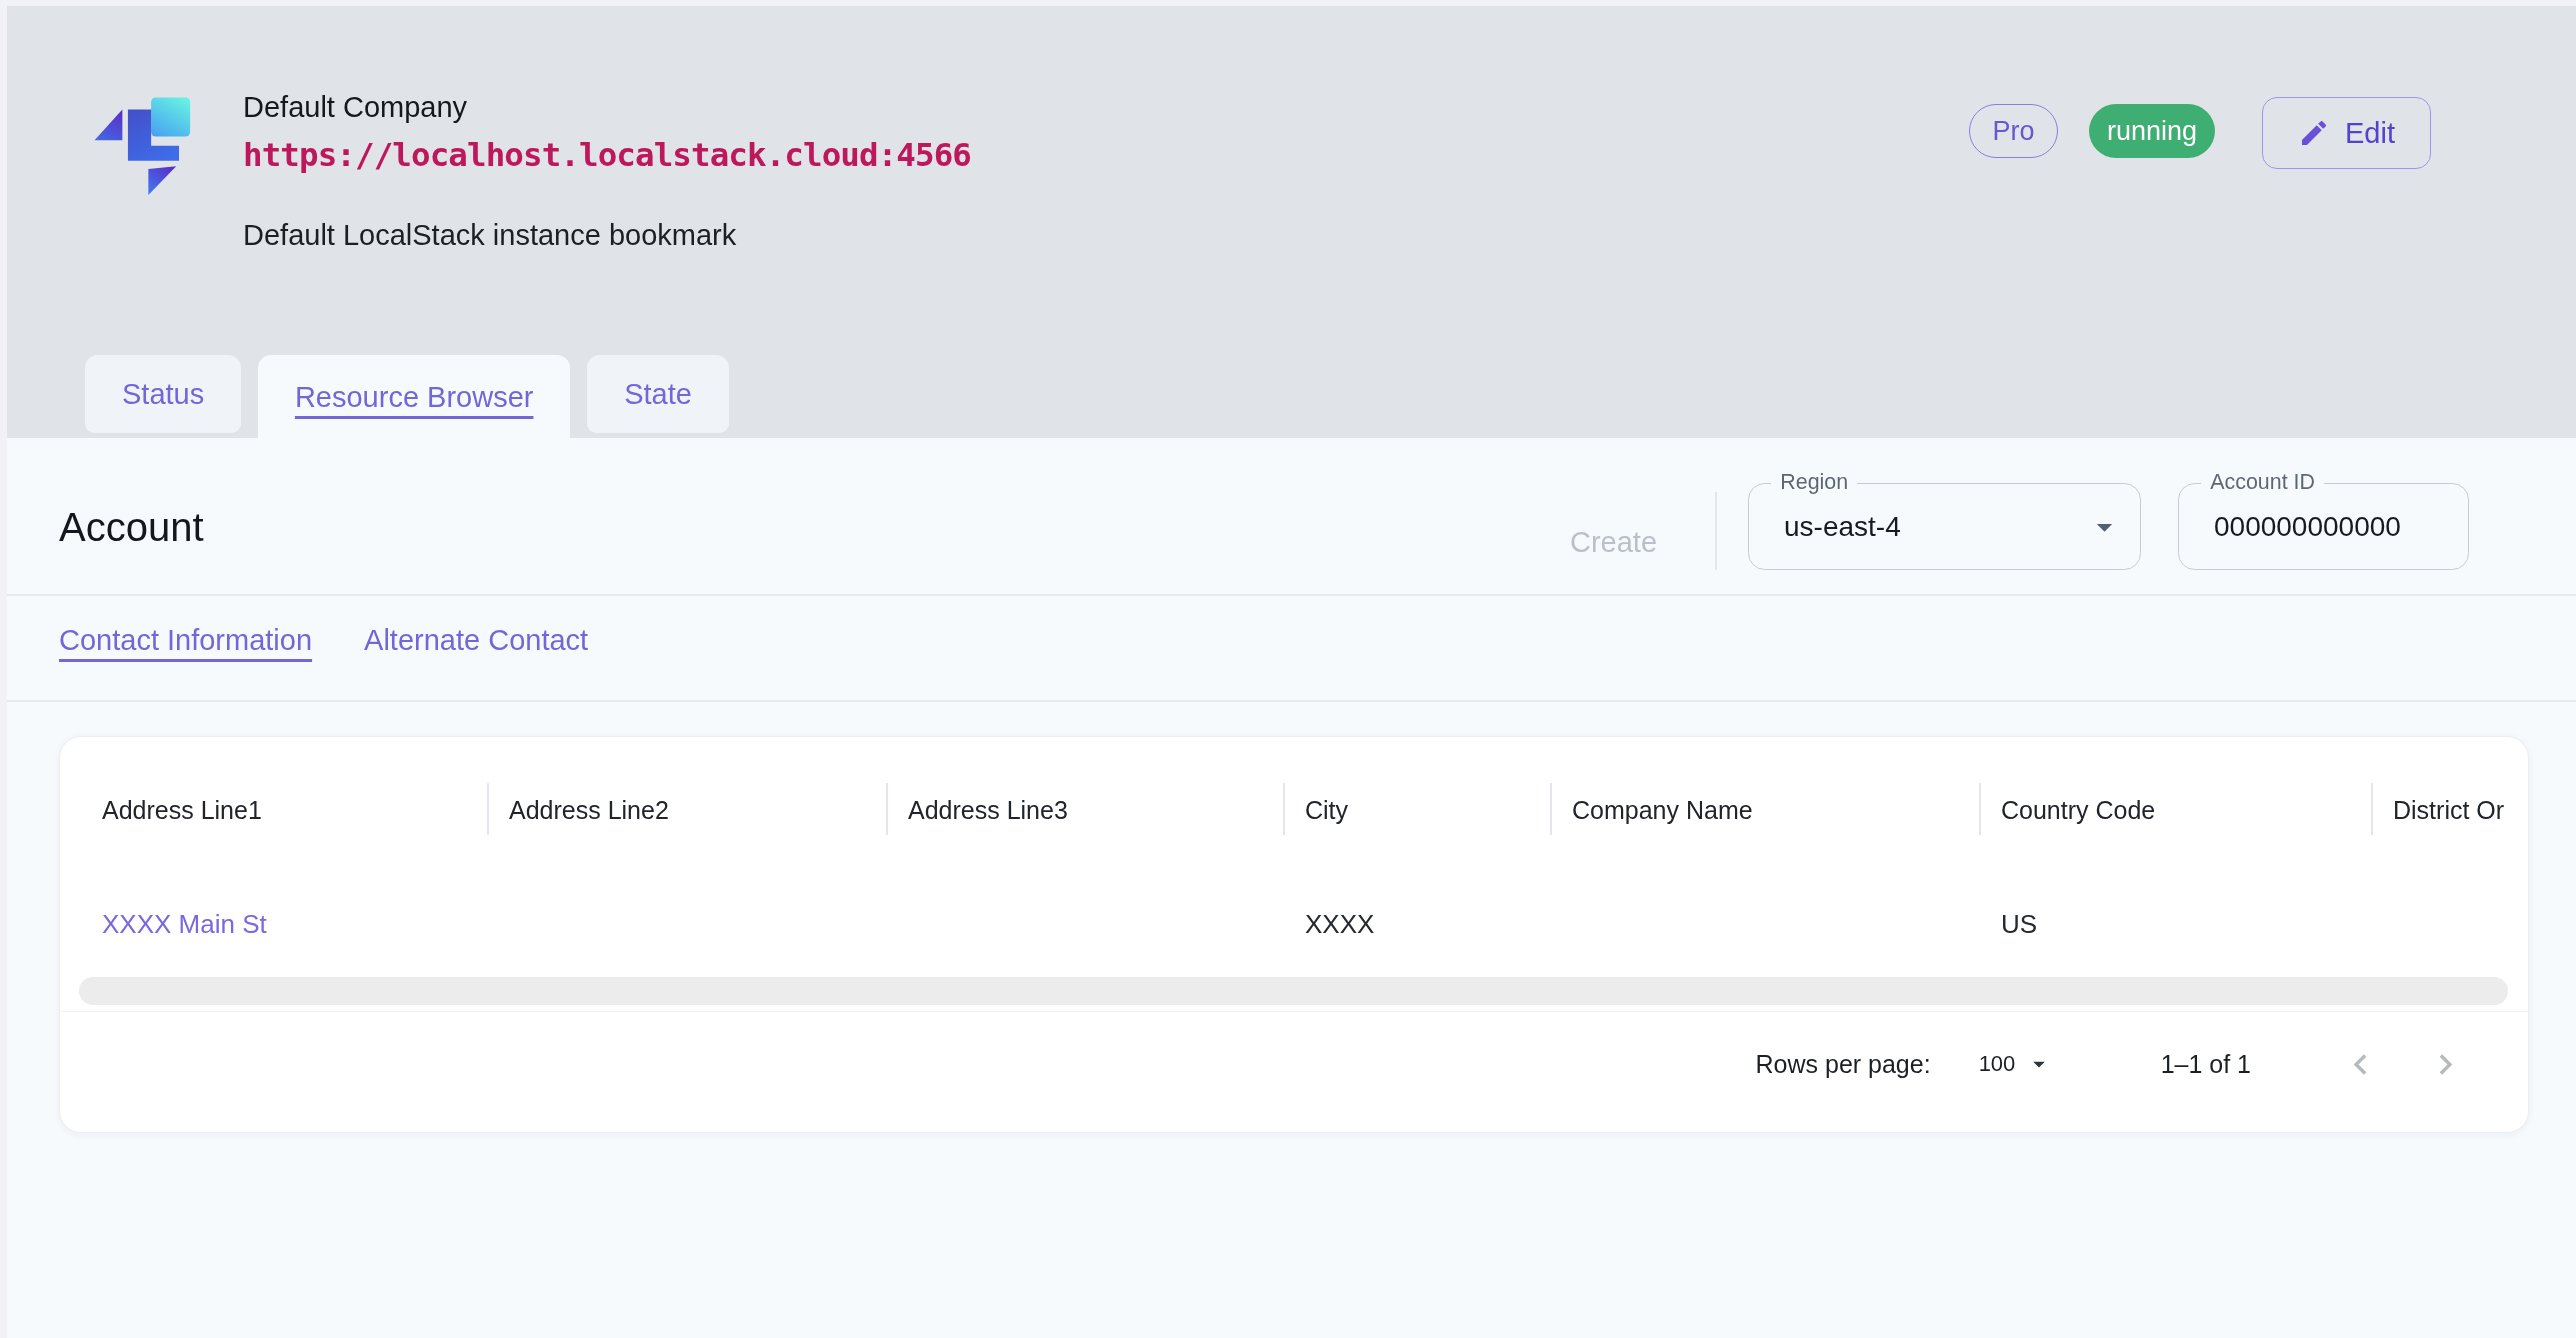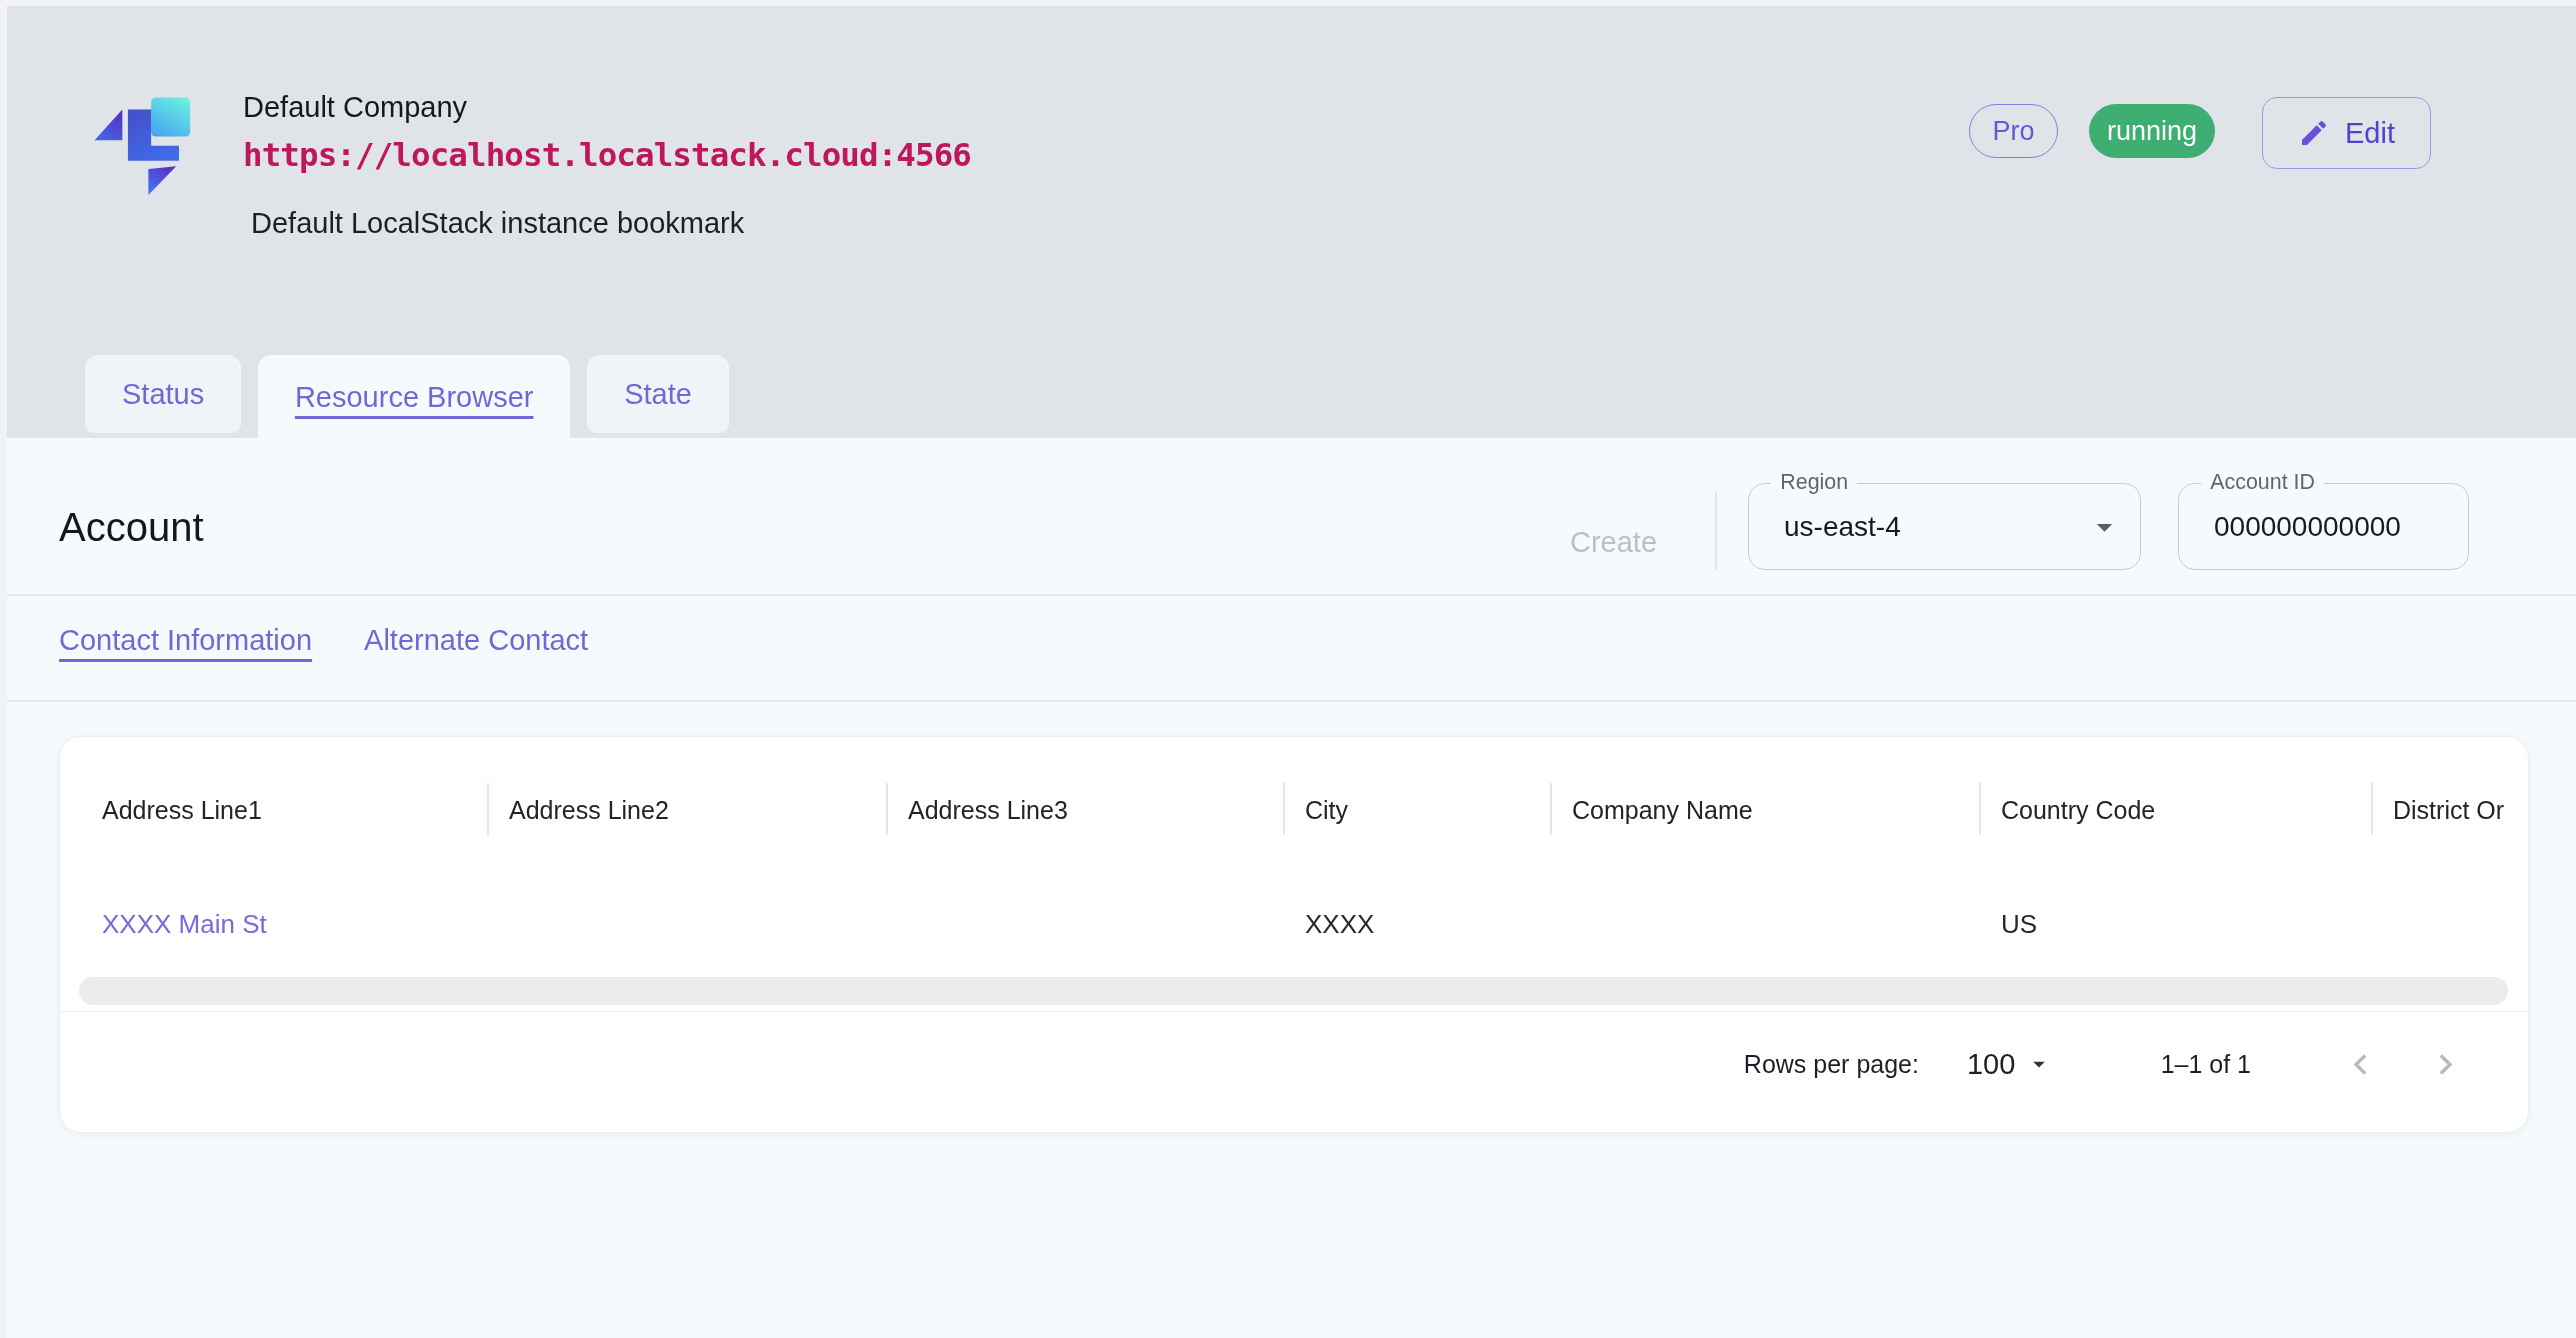--- a/index.html
+++ b/index.html
@@ -8,21 +8,21 @@
   .screen { position:absolute; inset:0; width:2576px; height:1338px; overflow:hidden; }
 
   
   .header-bg { position:absolute; left:7.4px; top:5.6px; right:0; height:433px; background:#e0e3e7; }
   .content-bg { position:absolute; left:7.4px; top:438px; right:0; bottom:0; background:#f7fafc; }
 
   .logo { position:absolute; left:88px; top:88px; width:130px; height:110px; }
 
   .inst-title { position:absolute; left:243px; top:91px; font-size:29px; color:#15181e; }
   .inst-url { position:absolute; left:243px; top:136px; font-family:"DejaVu Sans Mono", monospace; font-weight:700; font-size:32.5px; color:#be185d; letter-spacing:-0.9px; }
-  .inst-desc { position:absolute; left:243px; top:207px; font-size:29px; color:#1b1f26;margin-left:8px; }
+  .inst-desc { position:absolute; left:243px; top:219px; font-size:29px; color:#1b1f26; }
 
   .chip { position:absolute; display:flex; align-items:center; justify-content:center; height:54px; border-radius:27px; font-size:27px; }
   .chip-pro { left:1969px; top:104px; width:89px; border:1.9px solid #8b7ee2; color:#6657d2; background:transparent; }
   .chip-running { left:2089px; top:104px; width:126px; background:#3fae73; color:#ffffff; }
   .btn-edit { position:absolute; left:2262px; top:97px; width:169px; height:72px; border:1.9px solid #a195ea; border-radius:15px; display:flex; align-items:center; justify-content:center; gap:15px; color:#5243cc; font-size:29px; background:transparent; cursor:pointer; }
   .btn-edit svg { width:32px; height:32px; fill:#6a4fd8; }
 
   
   .tabs { position:absolute; left:85px; top:355px; display:flex; gap:16.7px; z-index:2; }
   .tab { height:78px; padding:0 37px; display:flex; align-items:center; justify-content:center; background:#f0f4f8; border-radius:13px 13px 9.3px 9.3px; color:#7466d6; font-size:29px; cursor:pointer; }
@@ -54,21 +54,21 @@
   .thead-cell { top:45px; height:56px; font-size:25px; font-weight:500; color:#21252b; }
   .trow-cell { top:158px; height:58px; font-size:26px; color:#262a30; }
   .cell-link { color:#7a68dd; cursor:pointer; }
   .col-sep { position:absolute; top:46px; width:1.9px; height:52px; background:#e3e6ea; }
   .hscrollbar { position:absolute; left:18.6px; right:20.4px; top:240px; height:28px; border-radius:14px; background:#ececec; cursor:pointer; }
   .table-hairline { position:absolute; left:0; right:0; top:274px; height:0.9px; background:#eff1f3; }
 
   .pagination { position:absolute; left:0; right:0; top:267px; bottom:7.4px; display:flex; align-items:center; justify-content:flex-end; padding-right:59px; color:#1c2026; font-size:25px; }
   .rpp-label { color:#1c2026; }
   .rpp-select { display:flex; align-items:center; gap:9.3px; margin-left:48px; cursor:pointer; }
-  .rpp-value { font-size:29px; }
+  .rpp-value { font-size:22px; }
   .rpp-select svg { width:28px; height:28px; fill:#30353c; }
   .range-label { margin-left:108px; }
   .pg-btn { margin-left:85px; width:48px; height:48px; display:flex; align-items:center; justify-content:center; background:none; border:none; cursor:default; }
   .pg-btn + .pg-btn { margin-left:37px; }
   .pg-btn svg { width:41px; height:41px; fill:#b6b9bd; }
 
   .edge-top { position:absolute; left:0; top:0; right:0; height:5.6px; background:#f1f2f5; }
   .edge-left { position:absolute; left:0; top:0; width:7.4px; bottom:0; background:#f1f2f5; }
 </style>
 </head>

